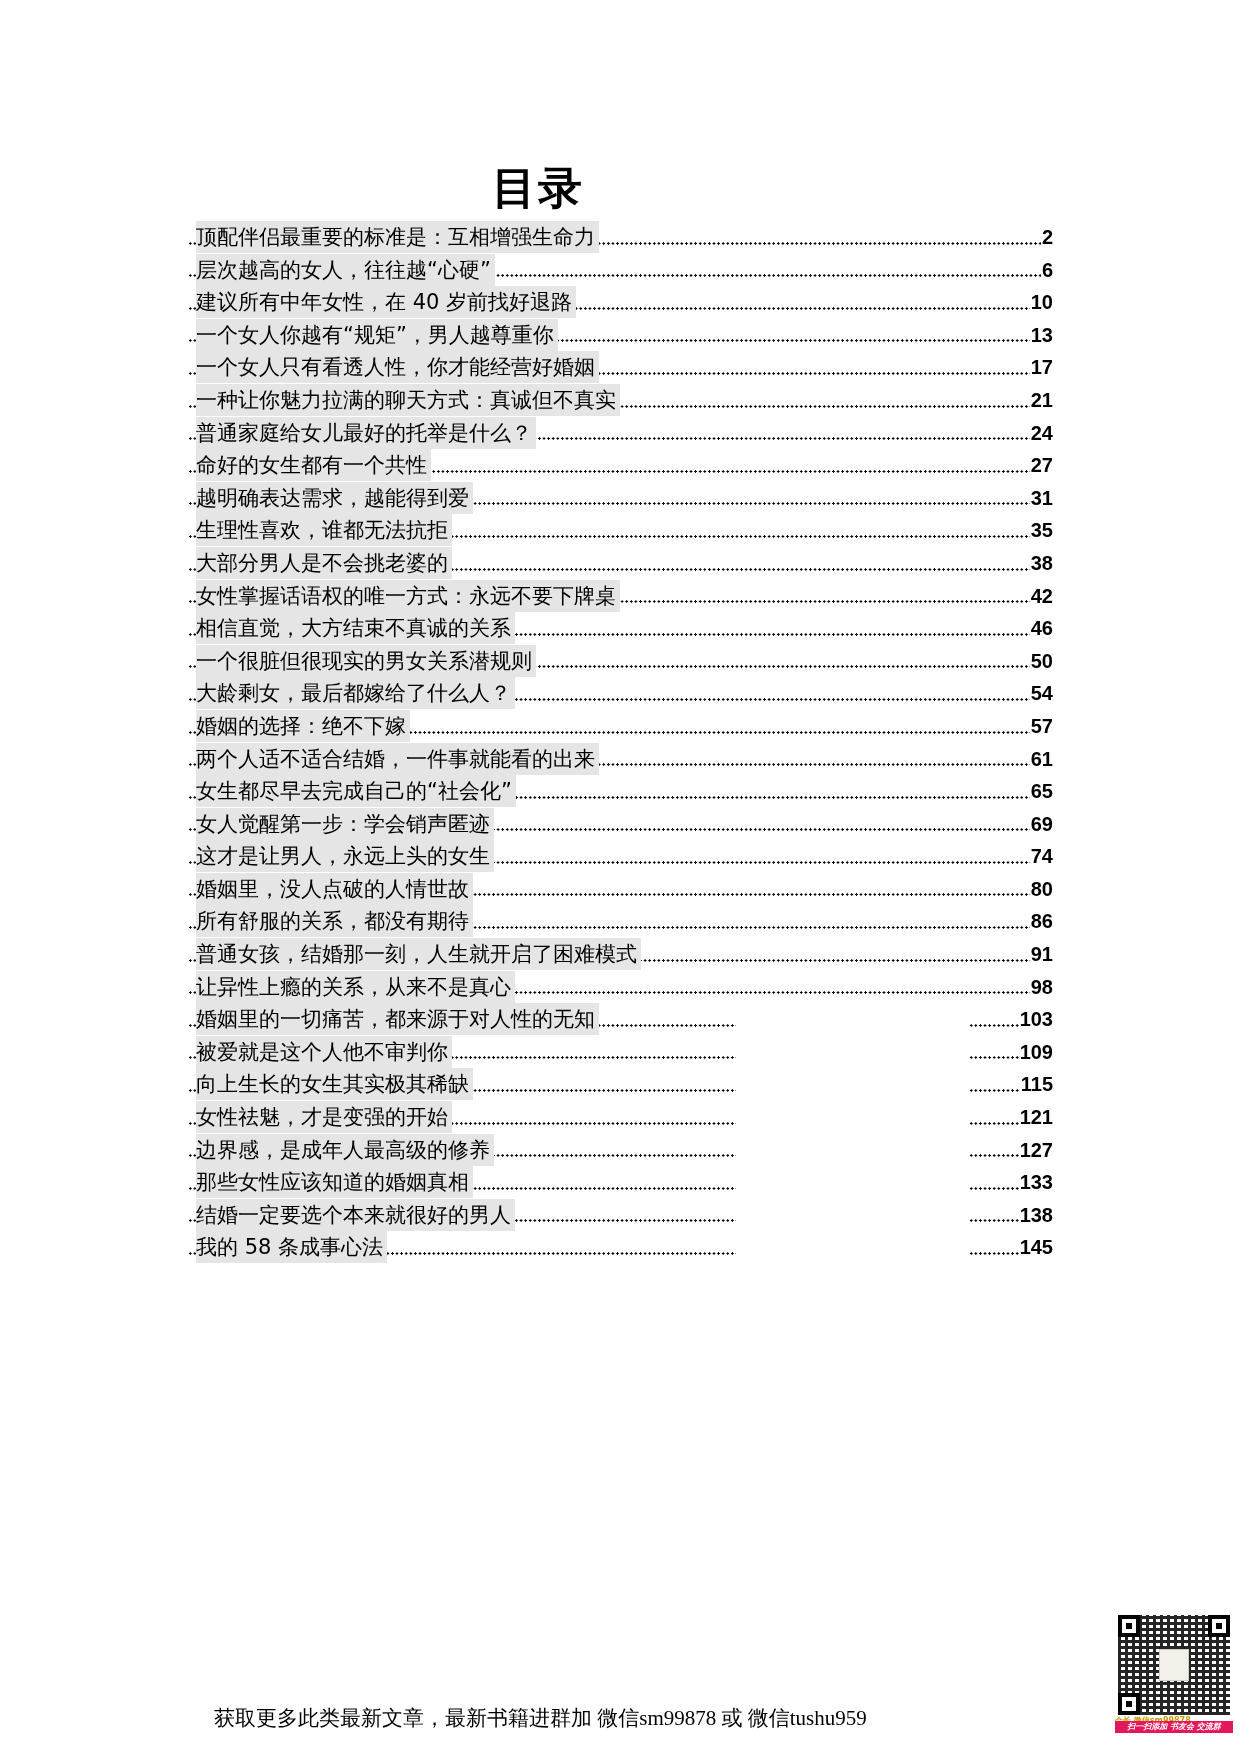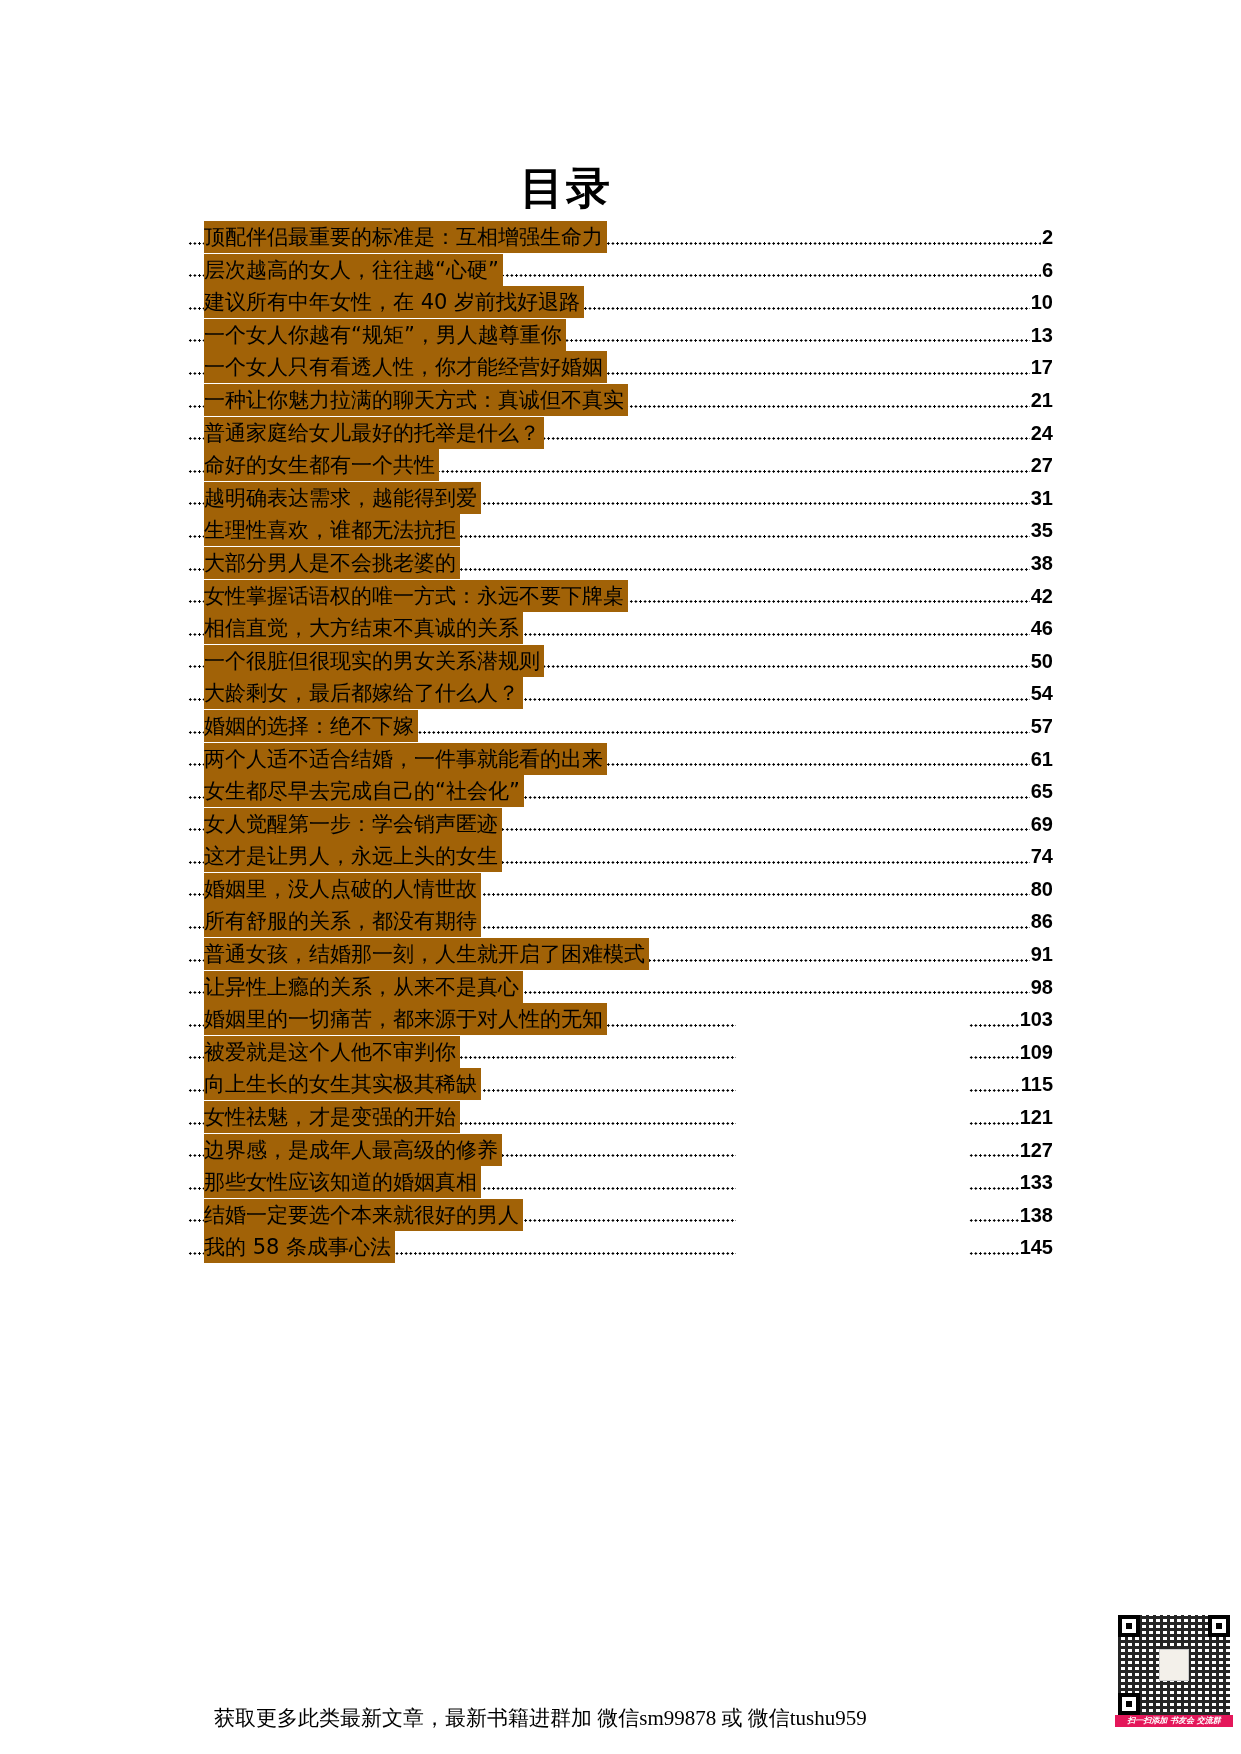--- a/index.html
+++ b/index.html
@@ -19,40 +19,39 @@
       position: absolute;
       top: 160px;
       left: 0;
       width: 1076px;
       text-align: center;
       font-family: "DejaVu Serif", serif;
       font-size: 44px;
       font-weight: bold;
       letter-spacing: 2px;
       line-height: 56px;
-      padding-left: 28px;
     }
     .toc {
       position: absolute;
       top: 221px;
       left: 188px;
       width: 865px;
     }
     .toc-row {
       height: 32.6px;
       position: relative;
       font-size: 21px;
       line-height: 32px;
       white-space: nowrap;
     }
     .toc-row .label {
       position: absolute;
-      left: 16px;
+      left: 8px;
       top: 0;
-      background: #a16207;
+      background: #e5e5e5;
       padding-right: 4px;
       z-index: 2;
     }
     .toc-row .page {
       position: absolute;
       right: 0;
       top: 0;
       background: #fff;
       font-family: "Liberation Sans", sans-serif;
       font-weight: bold;
@@ -143,21 +142,21 @@
       width: 118px;
       text-align: left;
       font-size: 8px;
       font-weight: bold;
       color: #c89a00;
       line-height: 10px;
     }
     .qr-banner {
       position: absolute;
       left: 0;
-      top: 100px;
+      top: 106px;
       width: 118px;
       height: 12px;
       background: #e4175a;
       color: #fff;
       font-size: 8px;
       font-weight: bold;
       font-style: italic;
       text-align: center;
       line-height: 12px;
       white-space: nowrap;

